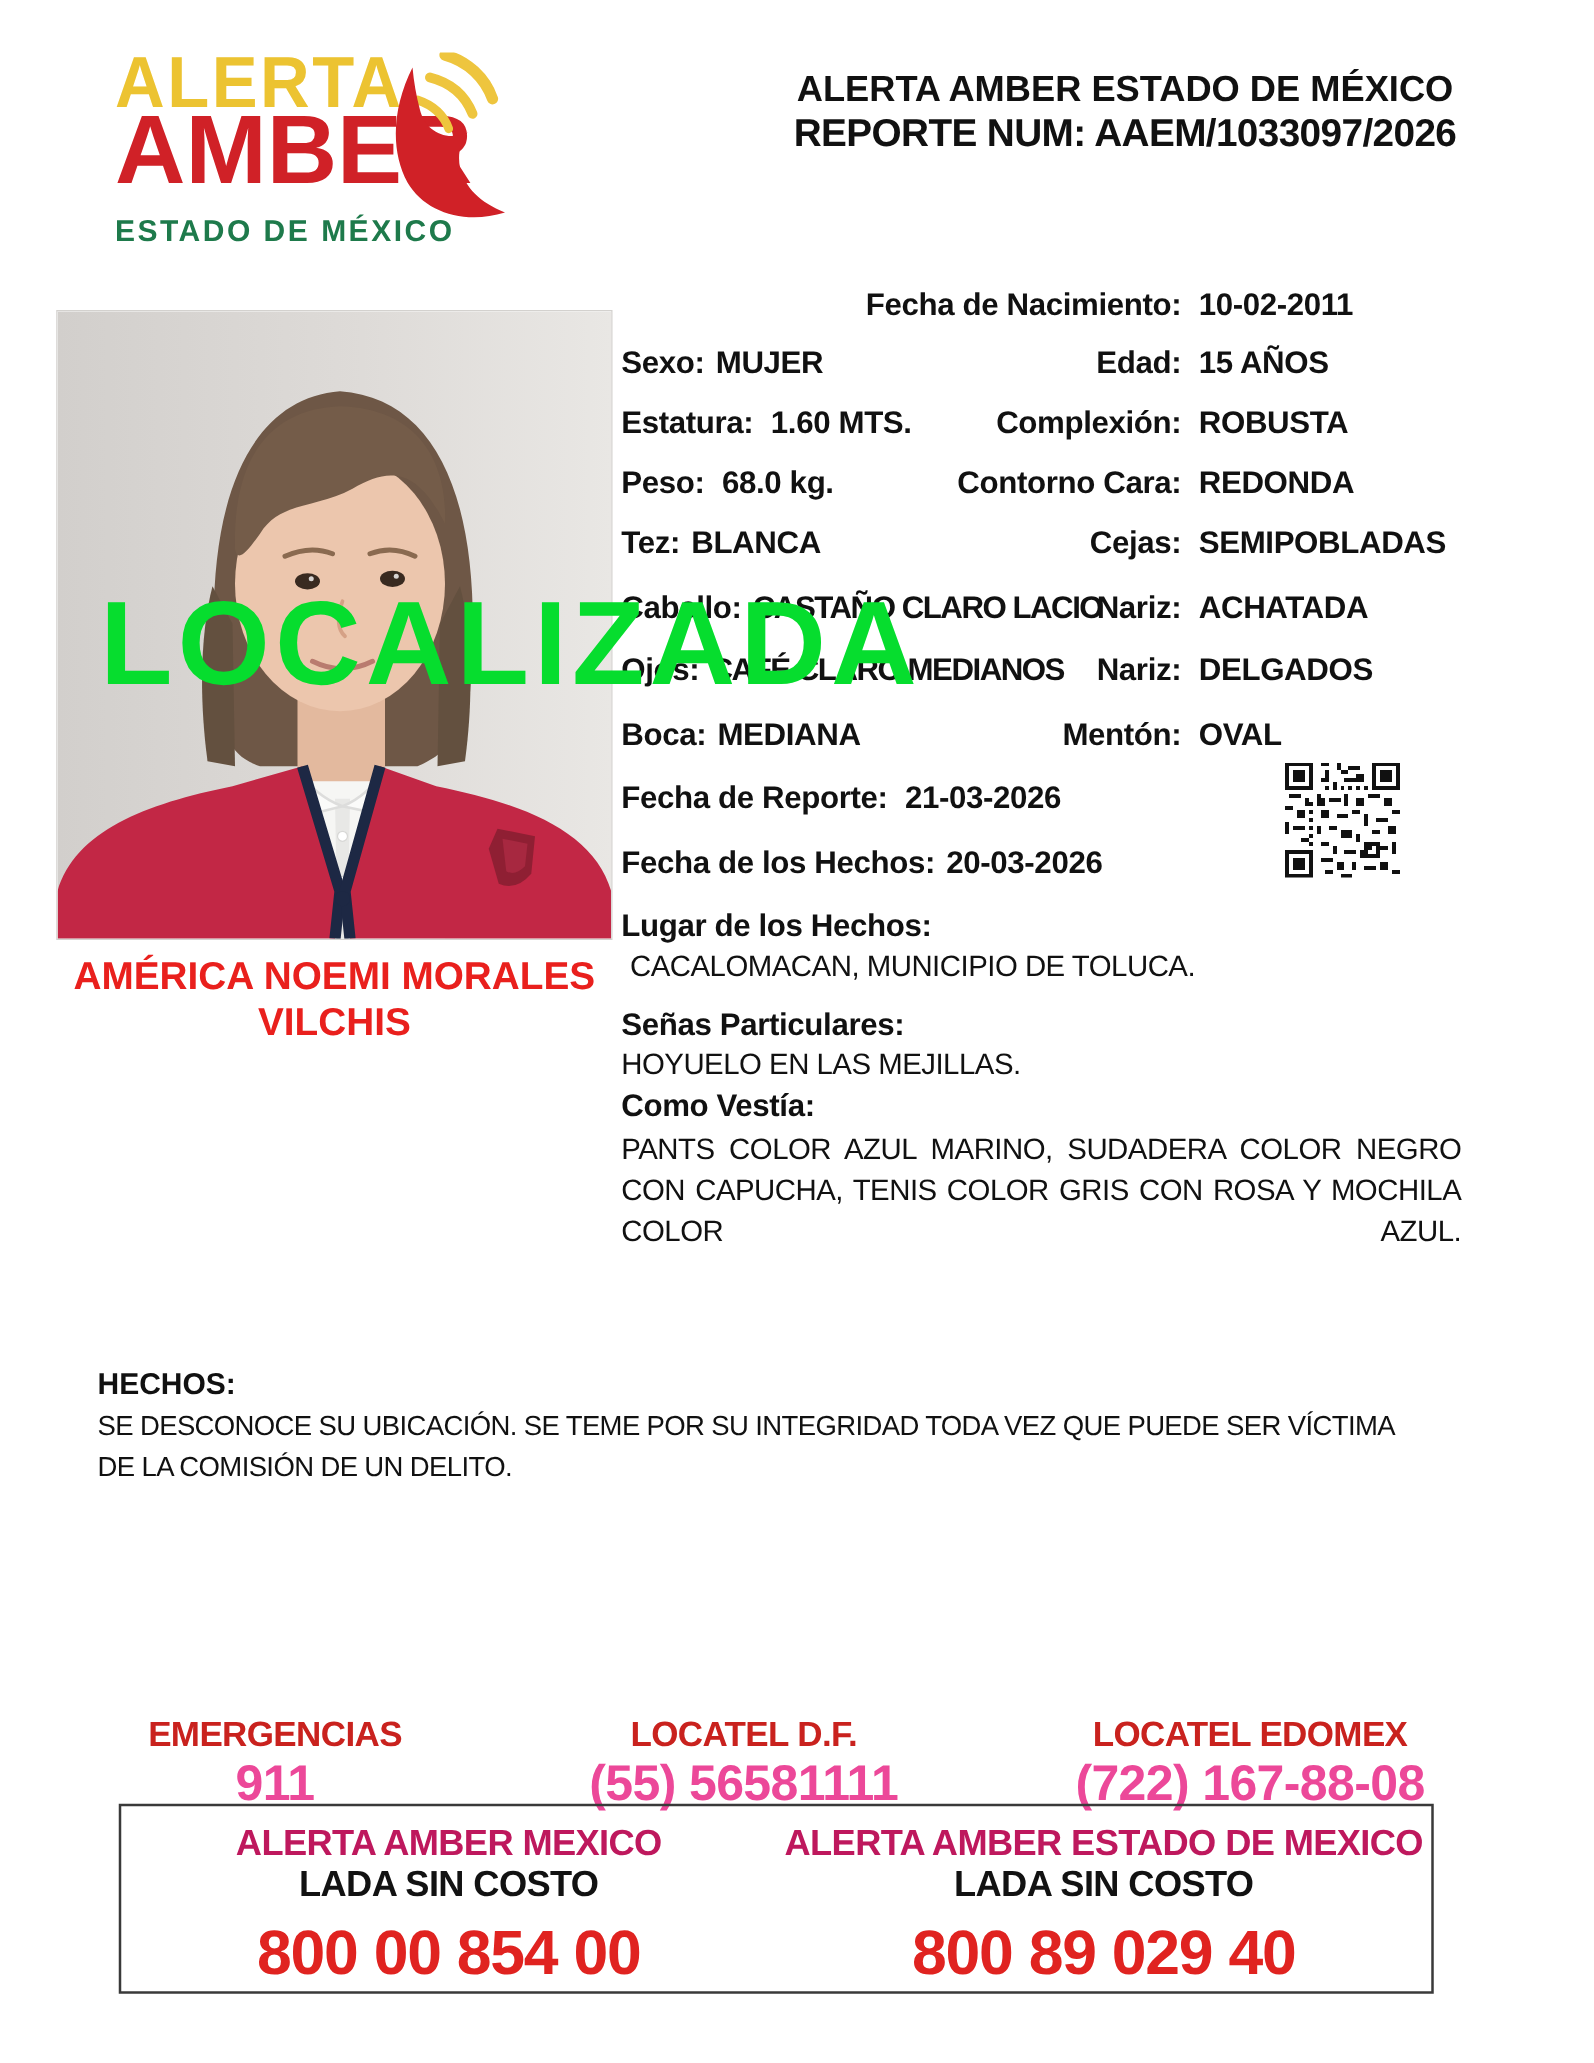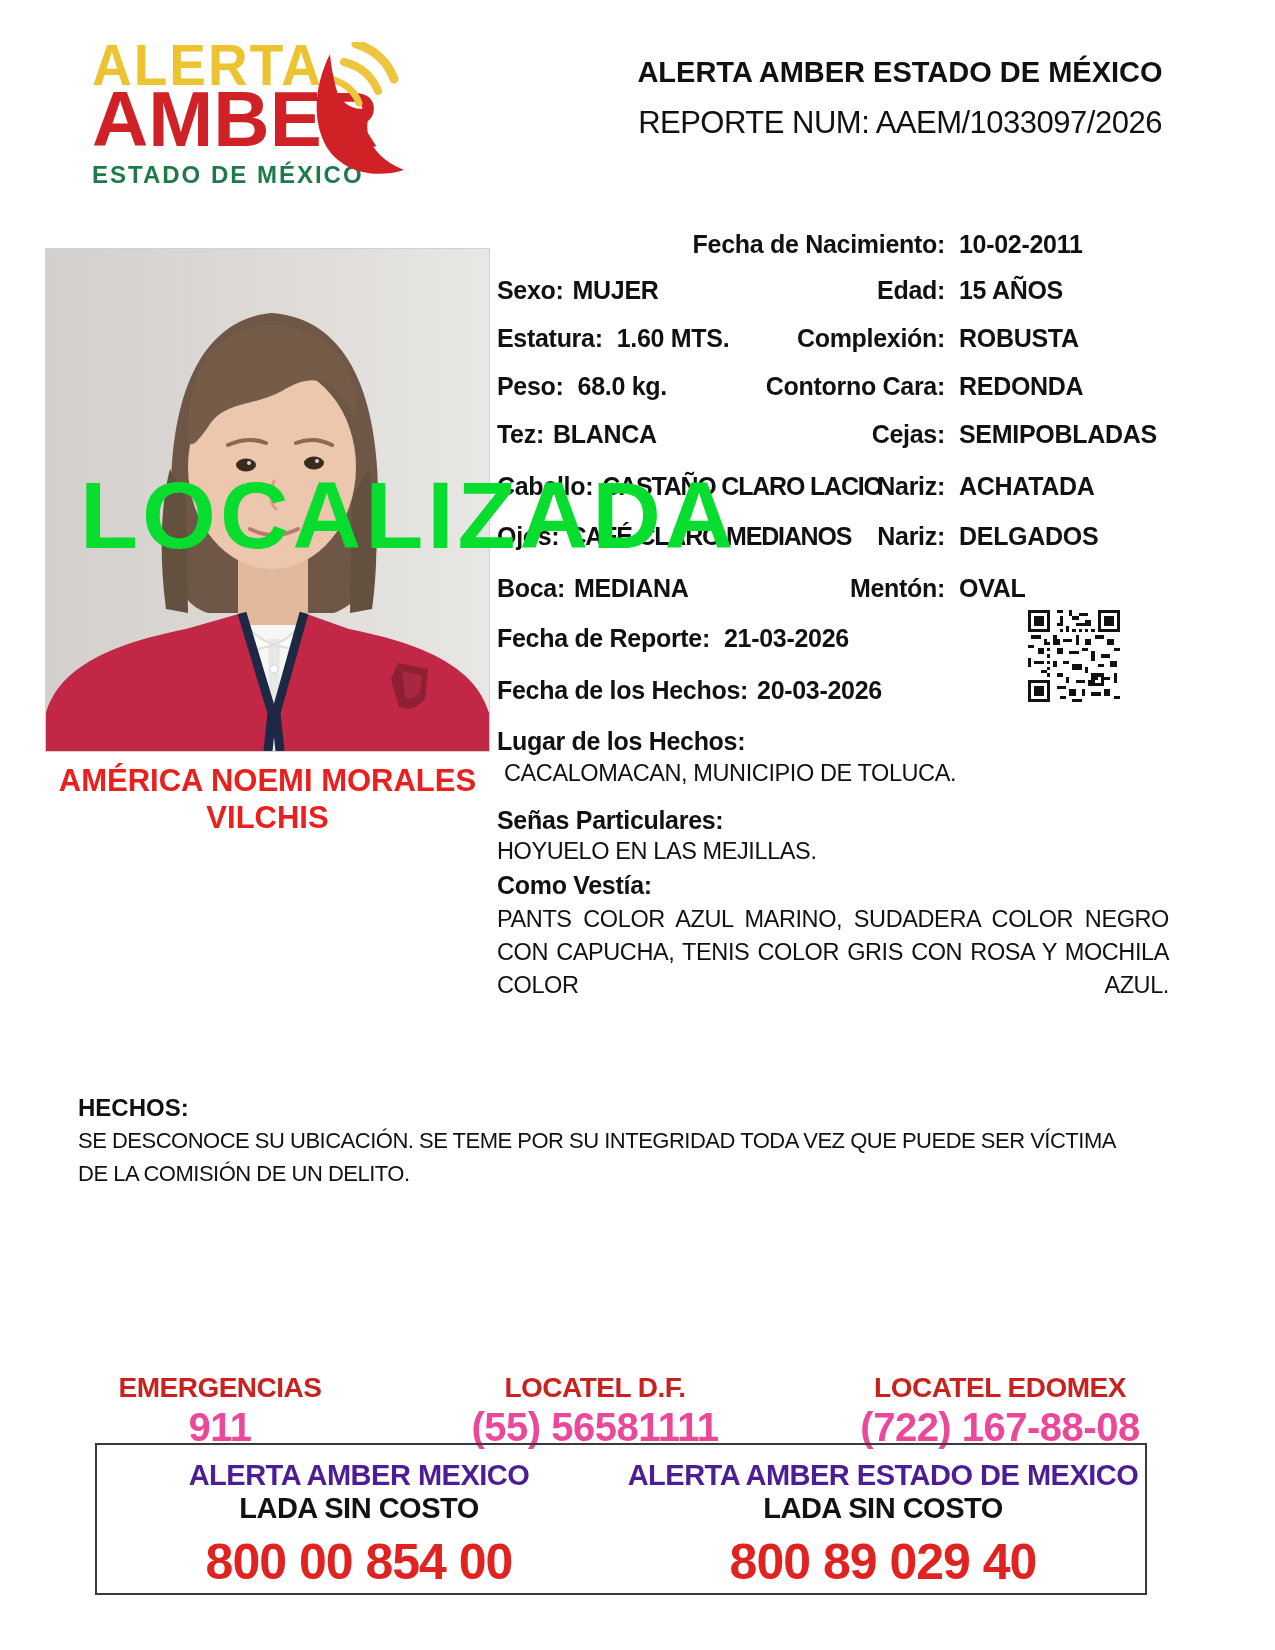--- a/index.html
+++ b/index.html
@@ -6,27 +6,27 @@
   .page {
     position:relative; width:1275px; height:1650px; background:#ffffff;
     font-family:"Liberation Sans","DejaVu Sans",sans-serif; overflow:hidden;
   }
   .abs { position:absolute; }
 
   
   .logo { left:92px; top:38px; width:320px; height:180px; }
   .logo-alerta { font-size:55px; font-weight:bold; color:#ecc331; letter-spacing:2px; line-height:.95; transform:scaleY(1.05); transform-origin:top left; }
   .logo-amber  { font-size:78px; font-weight:bold; color:#d02127; letter-spacing:0; line-height:.92; margin-top:-6px; }
-  .logo-estado { font-size:24px; font-weight:bold; color:#1e7a4b; letter-spacing:2px; margin-top:5px; }
+  .logo-estado { font-size:24px; font-weight:bold; color:#1e7a4b; letter-spacing:2px; margin-top:16px; }
   .logo-swoosh { left:208px; top:4px; width:104px; height:136px; }
 
   
   .title-block { left:580px; top:56px; width:640px; text-align:center; color:#111; }
   .title-l1 { font-size:29px; font-weight:bold; }
-  .title-l2 { font-size:31px; font-weight:normal; letter-spacing:-0.5px; margin-top:16px; }
+  .title-l2 { font-size:31px; font-weight:bold; letter-spacing:-0.5px; }
 
   
   .photo { left:45px; top:248px; width:445px; height:504px; border:1px solid #d3d1ce; box-sizing:border-box; overflow:hidden; }
   .photo svg { display:block; }
 
   .localizada {
     left:80px; top:468px; z-index:10; white-space:nowrap;
     font-size:95px; font-weight:bold; letter-spacing:4px; line-height:1;
     color:#06dd2e;
   }
@@ -65,21 +65,21 @@
   .contact2 { left:400px; width:390px; }
   .contact3 { left:810px; width:380px; }
 
   
   .footer-box {
     left:95px; top:1443px; width:1052px; height:152px;
     border:2px solid #3a3a3a; box-sizing:border-box;
     display:flex;
   }
   .fcol { width:50%; text-align:center; padding-top:14px; }
-  .ftitle { font-size:29px; font-weight:bold; color:#4c1d95; letter-spacing:-0.5px;text-align:center; }
+  .ftitle { font-size:29px; font-weight:bold; color:#be185d; letter-spacing:-0.5px;text-align:center; }
   .fsub   { font-size:29px; font-weight:bold; color:#121212; letter-spacing:-0.5px; }
   .fnumber{ font-size:50px; font-weight:bold; color:#e02320; margin-top:8px; letter-spacing:-1px; }
 </style>
 </head>
 <body>
 
 <div class="page">
 
   <div class="abs logo">
     <div class="logo-alerta">ALERTA</div>

